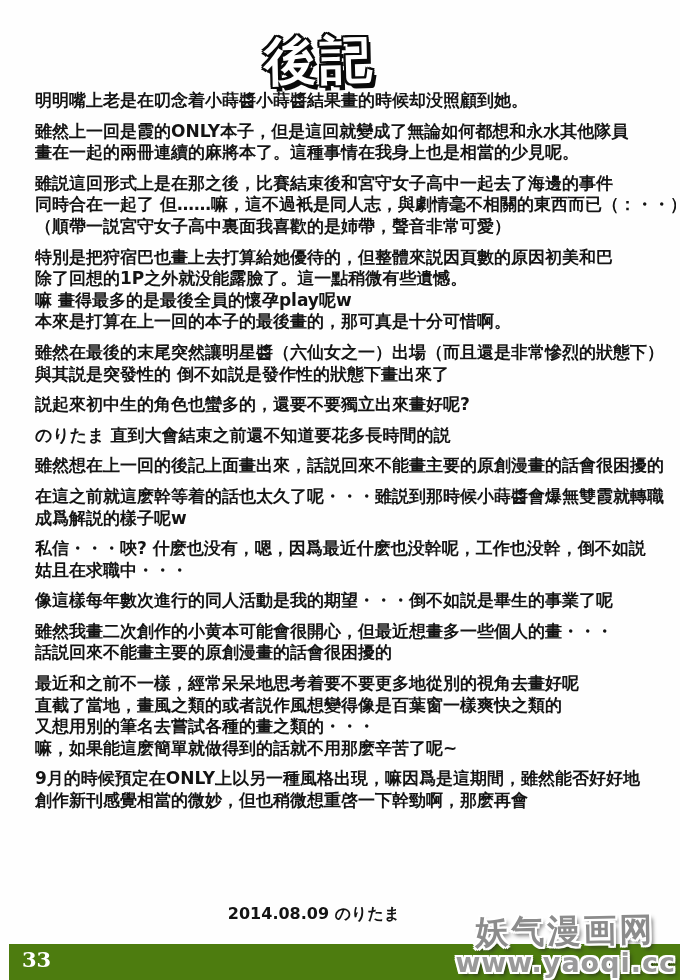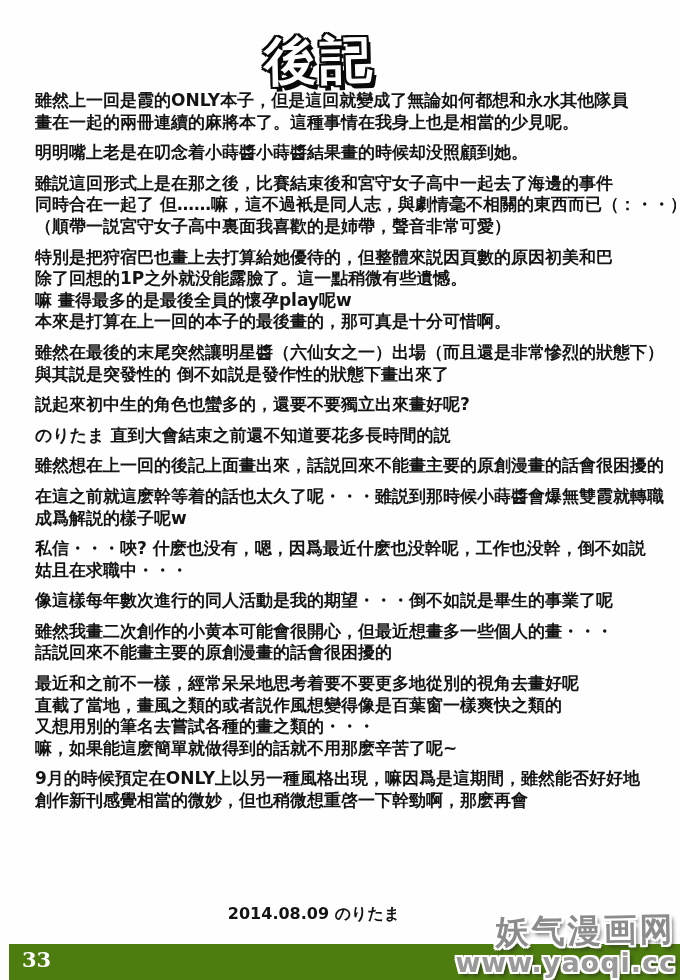--- a/index.html
+++ b/index.html
@@ -84,21 +84,21 @@
     font-size: 21px;
     font-weight: bold;
     font-family: "DejaVu Serif", "Liberation Serif", serif;
   }
   
   .watermark {
     position: absolute;
     right: 4px;
     top: 914px;
     z-index: 3;
-    text-align: right;
+    text-align: center;
     line-height: 1.05;
   }
   .wm-name {
     font-size: 33px;
     font-weight: 900;
     letter-spacing: 3px;
     color: #8c8c8c;
     transform: rotate(-1deg);
     text-shadow:
       -2px -2px 0 #ffffff, 2px -2px 0 #ffffff,
@@ -121,22 +121,22 @@
   }
 </style>
 </head>
 <body>
 
 <div class="paper">
 
   <h1 class="title">後記</h1>
 
   <div class="text">
+      <p>明明嘴上老是在叨念着小蒔醬小蒔醬結果畫的時候却没照顧到她。</p>
       <p>雖然上一回是霞的ONLY本子，但是這回就變成了無論如何都想和永水其他隊員<br>畫在一起的兩冊連續的麻將本了。這種事情在我身上也是相當的少見呢。</p>
-      <p>明明嘴上老是在叨念着小蒔醬小蒔醬結果畫的時候却没照顧到她。</p>
       <p>雖説這回形式上是在那之後，比賽結束後和宮守女子高中一起去了海邊的事件<br>同時合在一起了 但……嘛，這不過衹是同人志，與劇情毫不相關的東西而已（：・・）<br>（順帶一説宮守女子高中裏面我喜歡的是姉帶，聲音非常可愛）</p>
       <p>特別是把狩宿巴也畫上去打算給她優待的，但整體來説因頁數的原因初美和巴<br>除了回想的1P之外就没能露臉了。這一點稍微有些遺憾。<br>嘛 畫得最多的是最後全員的懷孕play呢w<br>本來是打算在上一回的本子的最後畫的，那可真是十分可惜啊。</p>
       <p>雖然在最後的末尾突然讓明星醬（六仙女之一）出場（而且還是非常慘烈的狀態下）<br>與其説是突發性的 倒不如説是發作性的狀態下畫出來了</p>
       <p>説起來初中生的角色也蠻多的，還要不要獨立出來畫好呢?</p>
       <p>のりたま 直到大會結束之前還不知道要花多長時間的説</p>
       <p>雖然想在上一回的後記上面畫出來，話説回來不能畫主要的原創漫畫的話會很困擾的</p>
       <p>在這之前就這麽幹等着的話也太久了呢・・・雖説到那時候小蒔醬會爆無雙霞就轉職<br>成爲解説的樣子呢w</p>
       <p>私信・・・唊? 什麽也没有，嗯，因爲最近什麽也没幹呢，工作也没幹，倒不如説<br>姑且在求職中・・・</p>
       <p>像這樣每年數次進行的同人活動是我的期望・・・倒不如説是畢生的事業了呢</p>
       <p>雖然我畫二次創作的小黄本可能會很開心，但最近想畫多一些個人的畫・・・<br>話説回來不能畫主要的原創漫畫的話會很困擾的</p>

